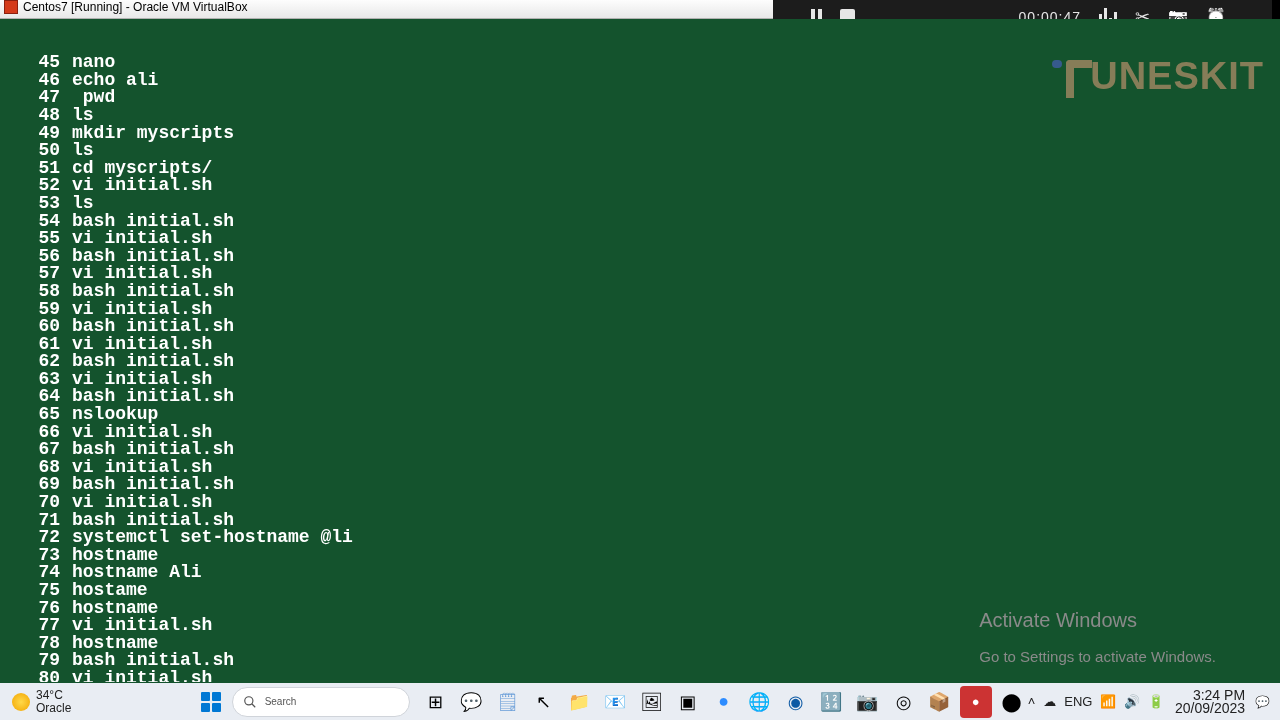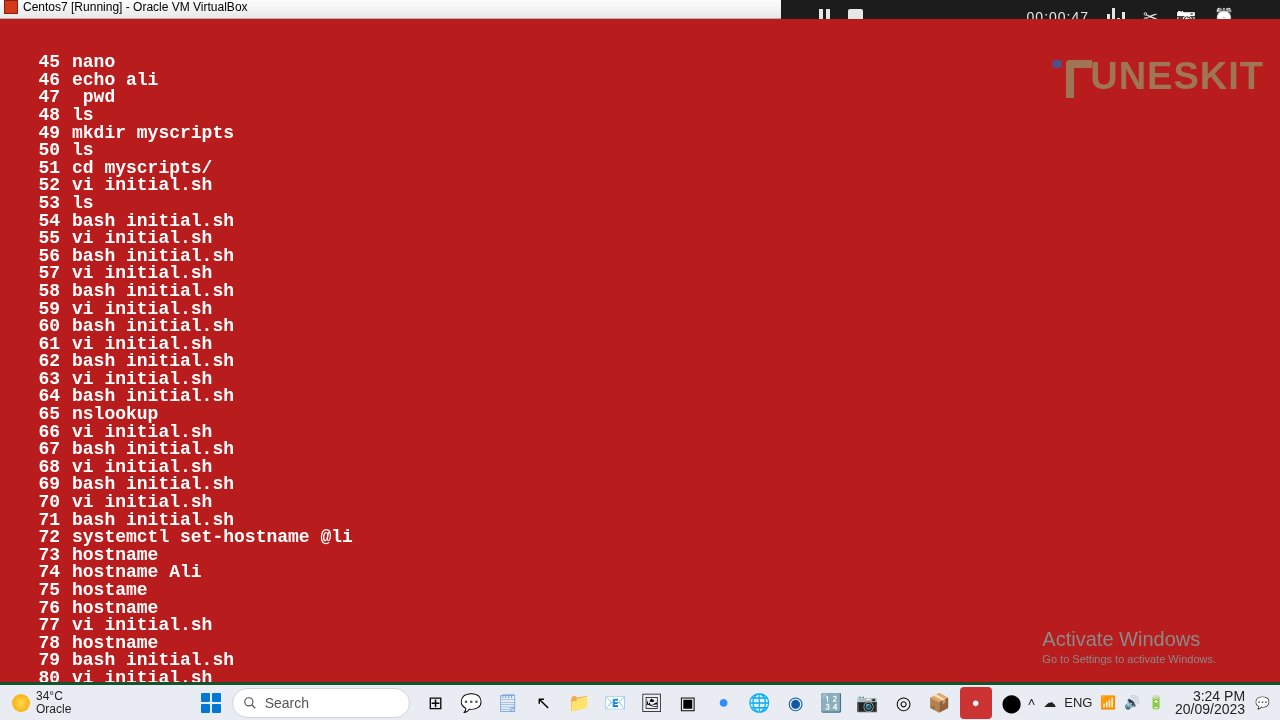--- a/index.html
+++ b/index.html
@@ -29,21 +29,21 @@
 .vbox-icon {
   width: 14px; height: 14px;
   background: #d43a1a;
   border: 1px solid #8a2010;
   margin-right: 5px;
 }
 
 
 .recorder-bar {
   position: absolute;
-  top: 0; right: 0;
+  top: 0; right: 8px;
   width: 499px;
   height: 33px;
   background: #1c1c1c;
   display: flex;
   align-items: center;
   justify-content: flex-start;
   gap: 18px;
   padding: 0 14px;
 }
 .rec-group-left {
@@ -69,21 +69,21 @@
 .alarm::before { content:"\23F0"; font-size:16px; filter:grayscale(1) brightness(2); }
 .minimize { width:14px; height:2px; background:#e6e6e6; margin-top:6px; }
 
 
 .terminal {
   position: absolute;
   top: 19px;
   left: 0;
   right: 0;
   bottom: 38px;
-  background: #b91c1c;
+  background: #14532d;
   color: #fff;
   font-family: "Consolas","Courier New",monospace;
   font-weight: bold;
   font-size: 18px;
   line-height: 17.6px;
   white-space: pre;
   padding-left: 2px;
   padding-top: 0;
 }
 .history-item { display:flex; }
@@ -124,31 +124,31 @@
 
 
 .activate {
   position:absolute;
   right: 64px;
   bottom: 55px;
   color: #8a8a8a;
   text-align:left;
 }
 .activate .line1 { font-size:20px; font-weight:400; }
-.activate .line2 { font-size:11px; margin-top:2px; }
+.activate .line2 { font-size:15px; margin-top:16px; }
 
 
 .taskbar {
   position:absolute;
   bottom:0; left:0; right:0;
   height: 38px;
   background: #e9edf3;
   display:flex;
   align-items:center;
-  border-top: 3px solid #14532d;
+  border-top: 1px solid #14532d;
 }
 .weather {
   display:flex;
   align-items:center;
   gap:6px;
   padding-left:12px;
   width:200px;
 }
 .sun { width:18px; height:18px; border-radius:50%; background:radial-gradient(circle,#ffd94a,#f2a400); }
 .weather-text { font-size:12px; line-height:13px; color:#222; }
@@ -168,21 +168,21 @@
 }
 .start-btn span { background:#0078d4; border-radius:1px; }
 .search-box {
   width:178px; height:30px;
   background:#fff;
   border-radius:16px;
   display:flex;
   align-items:center;
   padding:0 10px;
   gap:8px;
-  font-size:14px;
+  font-size:10px;
   color:#555;
   border:1px solid #d0d4da;
 }
 .search-box svg { width:14px; height:14px; }
 .task-icons { display:flex; gap:4px; align-items:center; margin-left:4px; }
 .t-icon {
   width:32px; height:32px;
   border-radius:4px;
   display:flex; align-items:center; justify-content:center;
   cursor:pointer;

